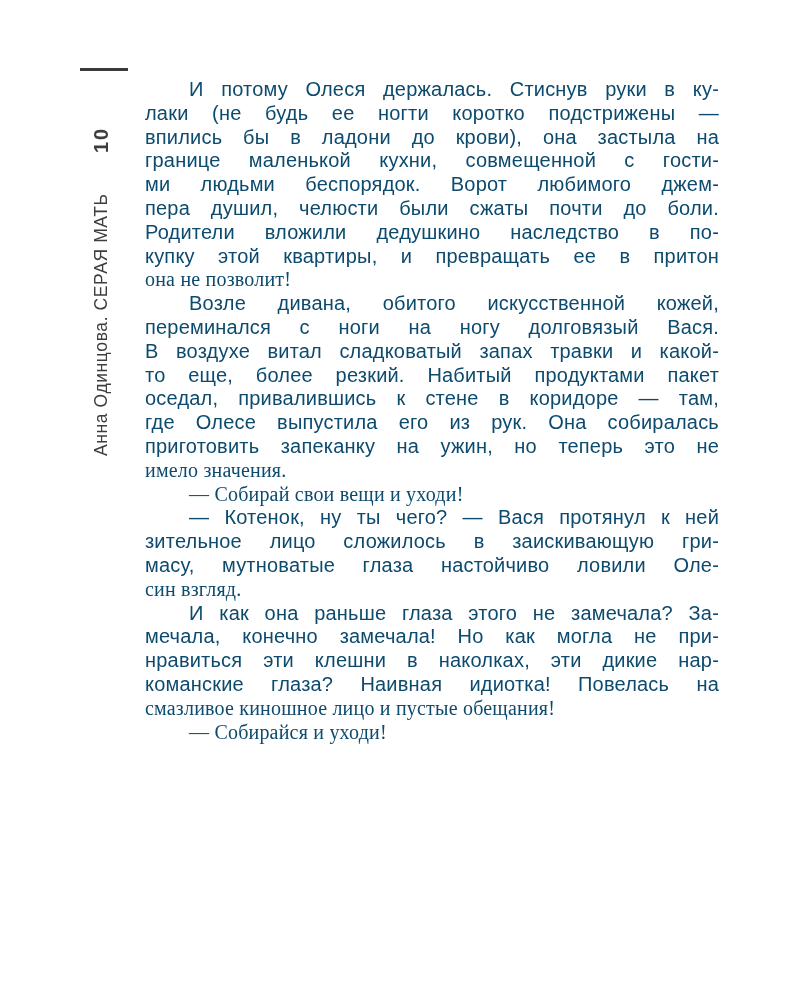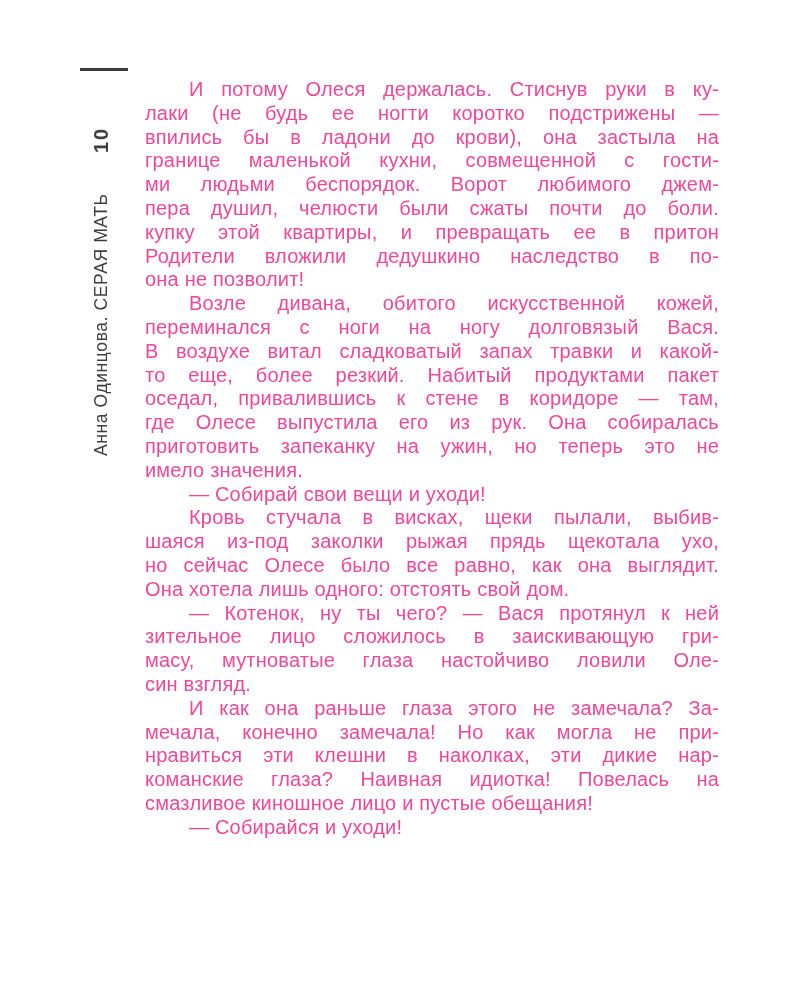--- a/index.html
+++ b/index.html
@@ -44,77 +44,72 @@
     top: 456px;
     font-size: 17.5px;
     letter-spacing: 0.6px;
   }
   
   .text-column {
     position: absolute;
     left: 145px;
     top: 78px;
     width: 574px;
-    color: #ec4899;
+    color: #0c4a6e;
     font-size: 20px;
     line-height: 23.8px;
     letter-spacing: 0.2px;
   }
   .line {
     text-align: justify;
     text-align-last: justify;
     text-justify: inter-word;
     white-space: normal;
   }
   .line.first {
     text-indent: 44px;
   }
   .line.plast {
     text-align-last: left;
+    font-family: Liberation Serif, serif;
   }
 </style>
 </head>
 <body>
 
 <div class="page">
   <div class="sidebar">
     <div class="chapter-rule"></div>
     <div class="vertical page-number">10</div>
     <div class="vertical running-title">Анна Одинцова. СЕРАЯ МАТЬ</div>
   </div>
   <div class="text-column">
       <div>
         <div class="line first">И потому Олеся держалась. Стиснув руки в ку-</div>
         <div class="line">лаки (не будь ее ногти коротко подстрижены —</div>
         <div class="line">впились бы в ладони до крови), она застыла на</div>
         <div class="line">границе маленькой кухни, совмещенной с гости-</div>
         <div class="line">ми людьми беспорядок. Ворот любимого джем-</div>
         <div class="line">пера душил, челюсти были сжаты почти до боли.</div>
+        <div class="line">Родители вложили дедушкино наследство в по-</div>
         <div class="line">купку этой квартиры, и превращать ее в притон</div>
-        <div class="line">Родители вложили дедушкино наследство в по-</div>
         <div class="line plast">она не позволит!</div>
       </div>
       <div>
         <div class="line first">Возле дивана, обитого искусственной кожей,</div>
         <div class="line">переминался с ноги на ногу долговязый Вася.</div>
         <div class="line">В воздухе витал сладковатый запах травки и какой-</div>
         <div class="line">то еще, более резкий. Набитый продуктами пакет</div>
         <div class="line">оседал, привалившись к стене в коридоре — там,</div>
         <div class="line">где Олесе выпустила его из рук. Она собиралась</div>
         <div class="line">приготовить запеканку на ужин, но теперь это не</div>
         <div class="line plast">имело значения.</div>
       </div>
       <div>
         <div class="line first plast">— Собирай свои вещи и уходи!</div>
-      </div>
-      <div>
-        <div class="line first">Кровь стучала в висках, щеки пылали, выбив-</div>
-        <div class="line">шаяся из-под заколки рыжая прядь щекотала ухо,</div>
-        <div class="line">но сейчас Олесе было все равно, как она выглядит.</div>
-        <div class="line plast">Она хотела лишь одного: отстоять свой дом.</div>
       </div>
       <div>
         <div class="line first">— Котенок, ну ты чего? — Вася протянул к ней</div>
         <div class="line">зительное лицо сложилось в заискивающую гри-</div>
         <div class="line">масу, мутноватые глаза настойчиво ловили Оле-</div>
         <div class="line plast">син взгляд.</div>
       </div>
       <div>
         <div class="line first">И как она раньше глаза этого не замечала? За-</div>
         <div class="line">мечала, конечно замечала! Но как могла не при-</div>

